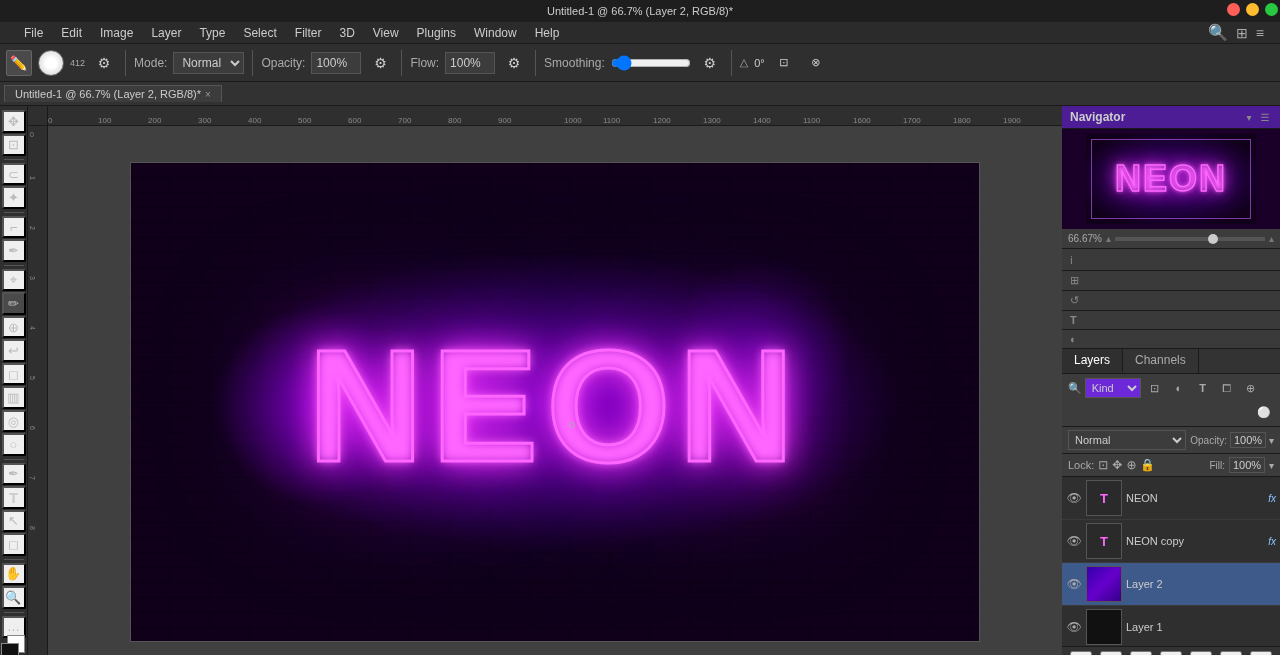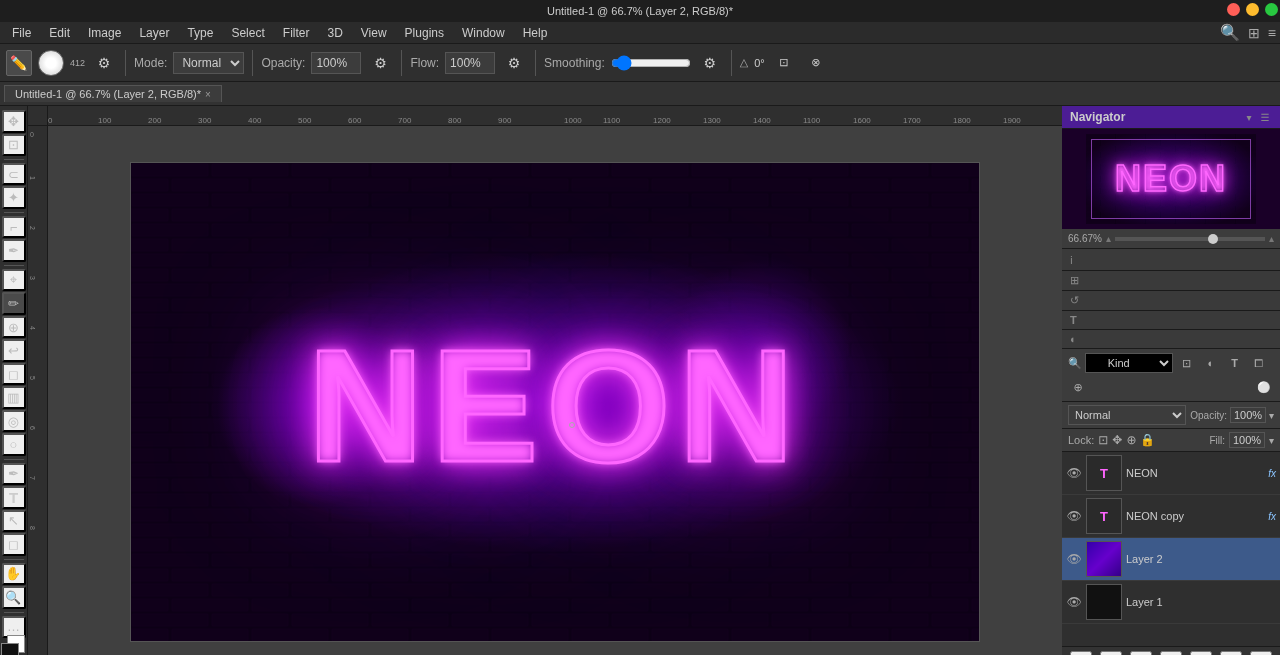--- a/index.html
+++ b/index.html
@@ -1,19 +1,19 @@
 <!DOCTYPE html>
 <html><head>
   <meta charset="utf-8">
   <style>
     * { margin: 0; padding: 0; box-sizing: border-box; }
     body { width: 1280px; height: 655px; overflow: hidden; background: #3c3c3c; font-family: 'Arial', sans-serif; font-size: 12px; color: #ccc; user-select: none; }
 
     
-    #menubar { display: flex; align-items: center; height: 22px; background: #2b2b2b; padding: 0 4px; gap: 2px; border-bottom: 1px solid #1a1a1a; }
+    #menubar { display: flex; align-items: center; height: 22px; background: #2b2b2b; padding: 0 16px; gap: 2px; border-bottom: 1px solid #1a1a1a; }
     .menu-item { padding: 2px 8px; font-size: 12px; color: #ccc; cursor: pointer; }
 
     
     #toolbar { display: flex; align-items: center; height: 38px; background: #2f2f2f; border-bottom: 1px solid #1a1a1a; padding: 0 6px; gap: 6px; flex-wrap: nowrap; }
     .toolbar-btn { display: flex; align-items: center; justify-content: center; width: 26px; height: 26px; background: transparent; border: none; cursor: pointer; color: #ccc; border-radius: 2px; font-size: 14px; }
     .toolbar-btn.active { background: #4a4a4a; border: 1px solid #666; }
     .toolbar-separator { width: 1px; height: 26px; background: #555; margin: 0 2px; }
     .toolbar-label { color: #aaa; font-size: 12px; }
     .toolbar-select { background: #3c3c3c; border: 1px solid #555; color: #ccc; font-size: 12px; padding: 2px 4px; height: 22px; }
     .toolbar-input { background: #3c3c3c; border: 1px solid #555; color: #ccc; font-size: 12px; padding: 2px 4px; height: 22px; width: 60px; }
@@ -65,21 +65,21 @@
     
     .panel-tabs { display: flex; border-bottom: 1px solid #1a1a1a; background: #333; }
     .panel-tab { padding: 4px 12px; font-size: 12px; color: #aaa; cursor: pointer; border-right: 1px solid #1a1a1a; }
     .panel-tab.active { color: #fff; background: #2f2f2f; border-bottom: 2px solid #2f2f2f; }
 
     
     #layers-panel { flex: 1; display: flex; flex-direction: column; overflow: hidden; }
     .layers-toolbar { display: flex; align-items: center; padding: 4px 6px; gap: 4px; border-bottom: 1px solid #1a1a1a; flex-wrap: wrap; }
     .layers-search { display: flex; align-items: center; gap: 3px; }
     .search-icon-box { font-size: 11px; color: #999; }
-    .layers-kind-select { background: #000000; border: 1px solid #555; color: #ccc; font-size: 11px; padding: 1px 18px; height: 20px; }
+    .layers-kind-select { background: #6d28d9; border: 1px solid #555; color: #ccc; font-size: 11px; padding: 1px 2px; height: 20px; }
     .layers-icon-btn { width: 20px; height: 20px; background: transparent; border: none; color: #aaa; cursor: pointer; font-size: 11px; display: flex; align-items: center; justify-content: center; }
 
     .blend-row { display: flex; align-items: center; padding: 3px 6px; gap: 4px; border-bottom: 1px solid #1a1a1a; }
     .blend-select { background: #3c3c3c; border: 1px solid #555; color: #ccc; font-size: 11px; padding: 1px 2px; height: 20px; flex: 1; }
     .opacity-row { display: flex; align-items: center; gap: 3px; }
     .opacity-label { font-size: 10px; color: #aaa; }
     .opacity-val { font-size: 11px; color: #ccc; width: 36px; background: #3c3c3c; border: 1px solid #555; padding: 1px 3px; text-align: right; }
 
     .lock-row { display: flex; align-items: center; padding: 3px 6px; gap: 4px; border-bottom: 1px solid #1a1a1a; }
     .lock-label { font-size: 11px; color: #aaa; }
@@ -352,20 +352,24 @@
       <span style="font-size:11px;color:#888;">↺</span>
     </div>
     <div style="display:flex;align-items:center;justify-content:space-between;padding:3px 8px;background:#3a3a3a;border-bottom:1px solid #1a1a1a;cursor:pointer;">
       <span style="font-size:11px;color:#888;font-weight:bold;">T</span>
     </div>
     <div style="display:flex;align-items:center;justify-content:space-between;padding:3px 8px;background:#3a3a3a;border-bottom:1px solid #1a1a1a;cursor:pointer;">
       <span style="font-size:11px;color:#888;">◐</span>
     </div>
 
     <div id="layers-panel">
+      <div class="panel-tabs">
+        <div class="panel-tab active">Layers</div>
+        <div class="panel-tab">Channels</div>
+      </div>
 
       <div class="layers-toolbar">
         <div class="layers-search">
           <span class="search-icon-box">🔍</span>
           <select class="layers-kind-select">
             <option>Kind</option>
             <option>Name</option>
             <option>Effect</option>
           </select>
         </div>

